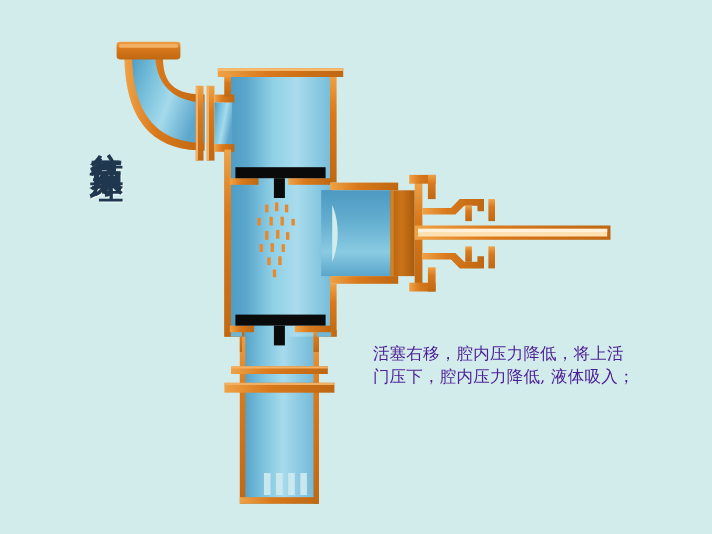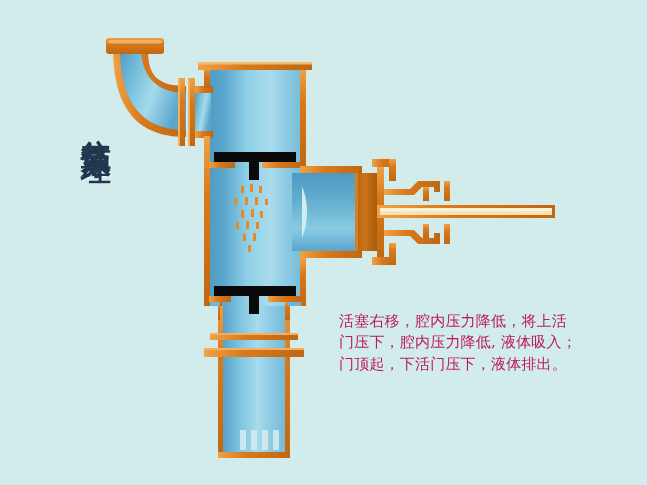--- a/index.html
+++ b/index.html
@@ -27,21 +27,21 @@
     text-shadow:1px 1px 0 rgba(255,255,255,.55);
     white-space:nowrap;
   }
   
   #caption{
     position:absolute;left:339px;top:311px;
     width:292px;
     font-family:"DejaVu Serif","Liberation Serif",serif;
     font-size:15px;
     line-height:1.42;
-    color:#be185d;
+    color:#4c1d95;
     letter-spacing:.2px;
   }
   #caption .cl{display:block;white-space:nowrap;}
 </style>
 </head>
 <body>
 
 <div id="stage">
 
   <svg id="diagram" viewBox="0 0 647 485">
@@ -257,16 +257,15 @@
       <rect x="380" y="208" width="172" height="3" fill="#fff1da"></rect>
     </g>
 
   </svg>
 
   <div id="title">往复泵原理</div>
 
   <div id="caption">
     <span class="cl">活塞右移，腔内压力降低，将上活</span>
     <span class="cl">门压下，腔内压力降低, 液体吸入；</span>
-    <span class="cl">门顶起，下活门压下，液体排出。</span>
   </div>
 
 </div>
 
 </body></html>

